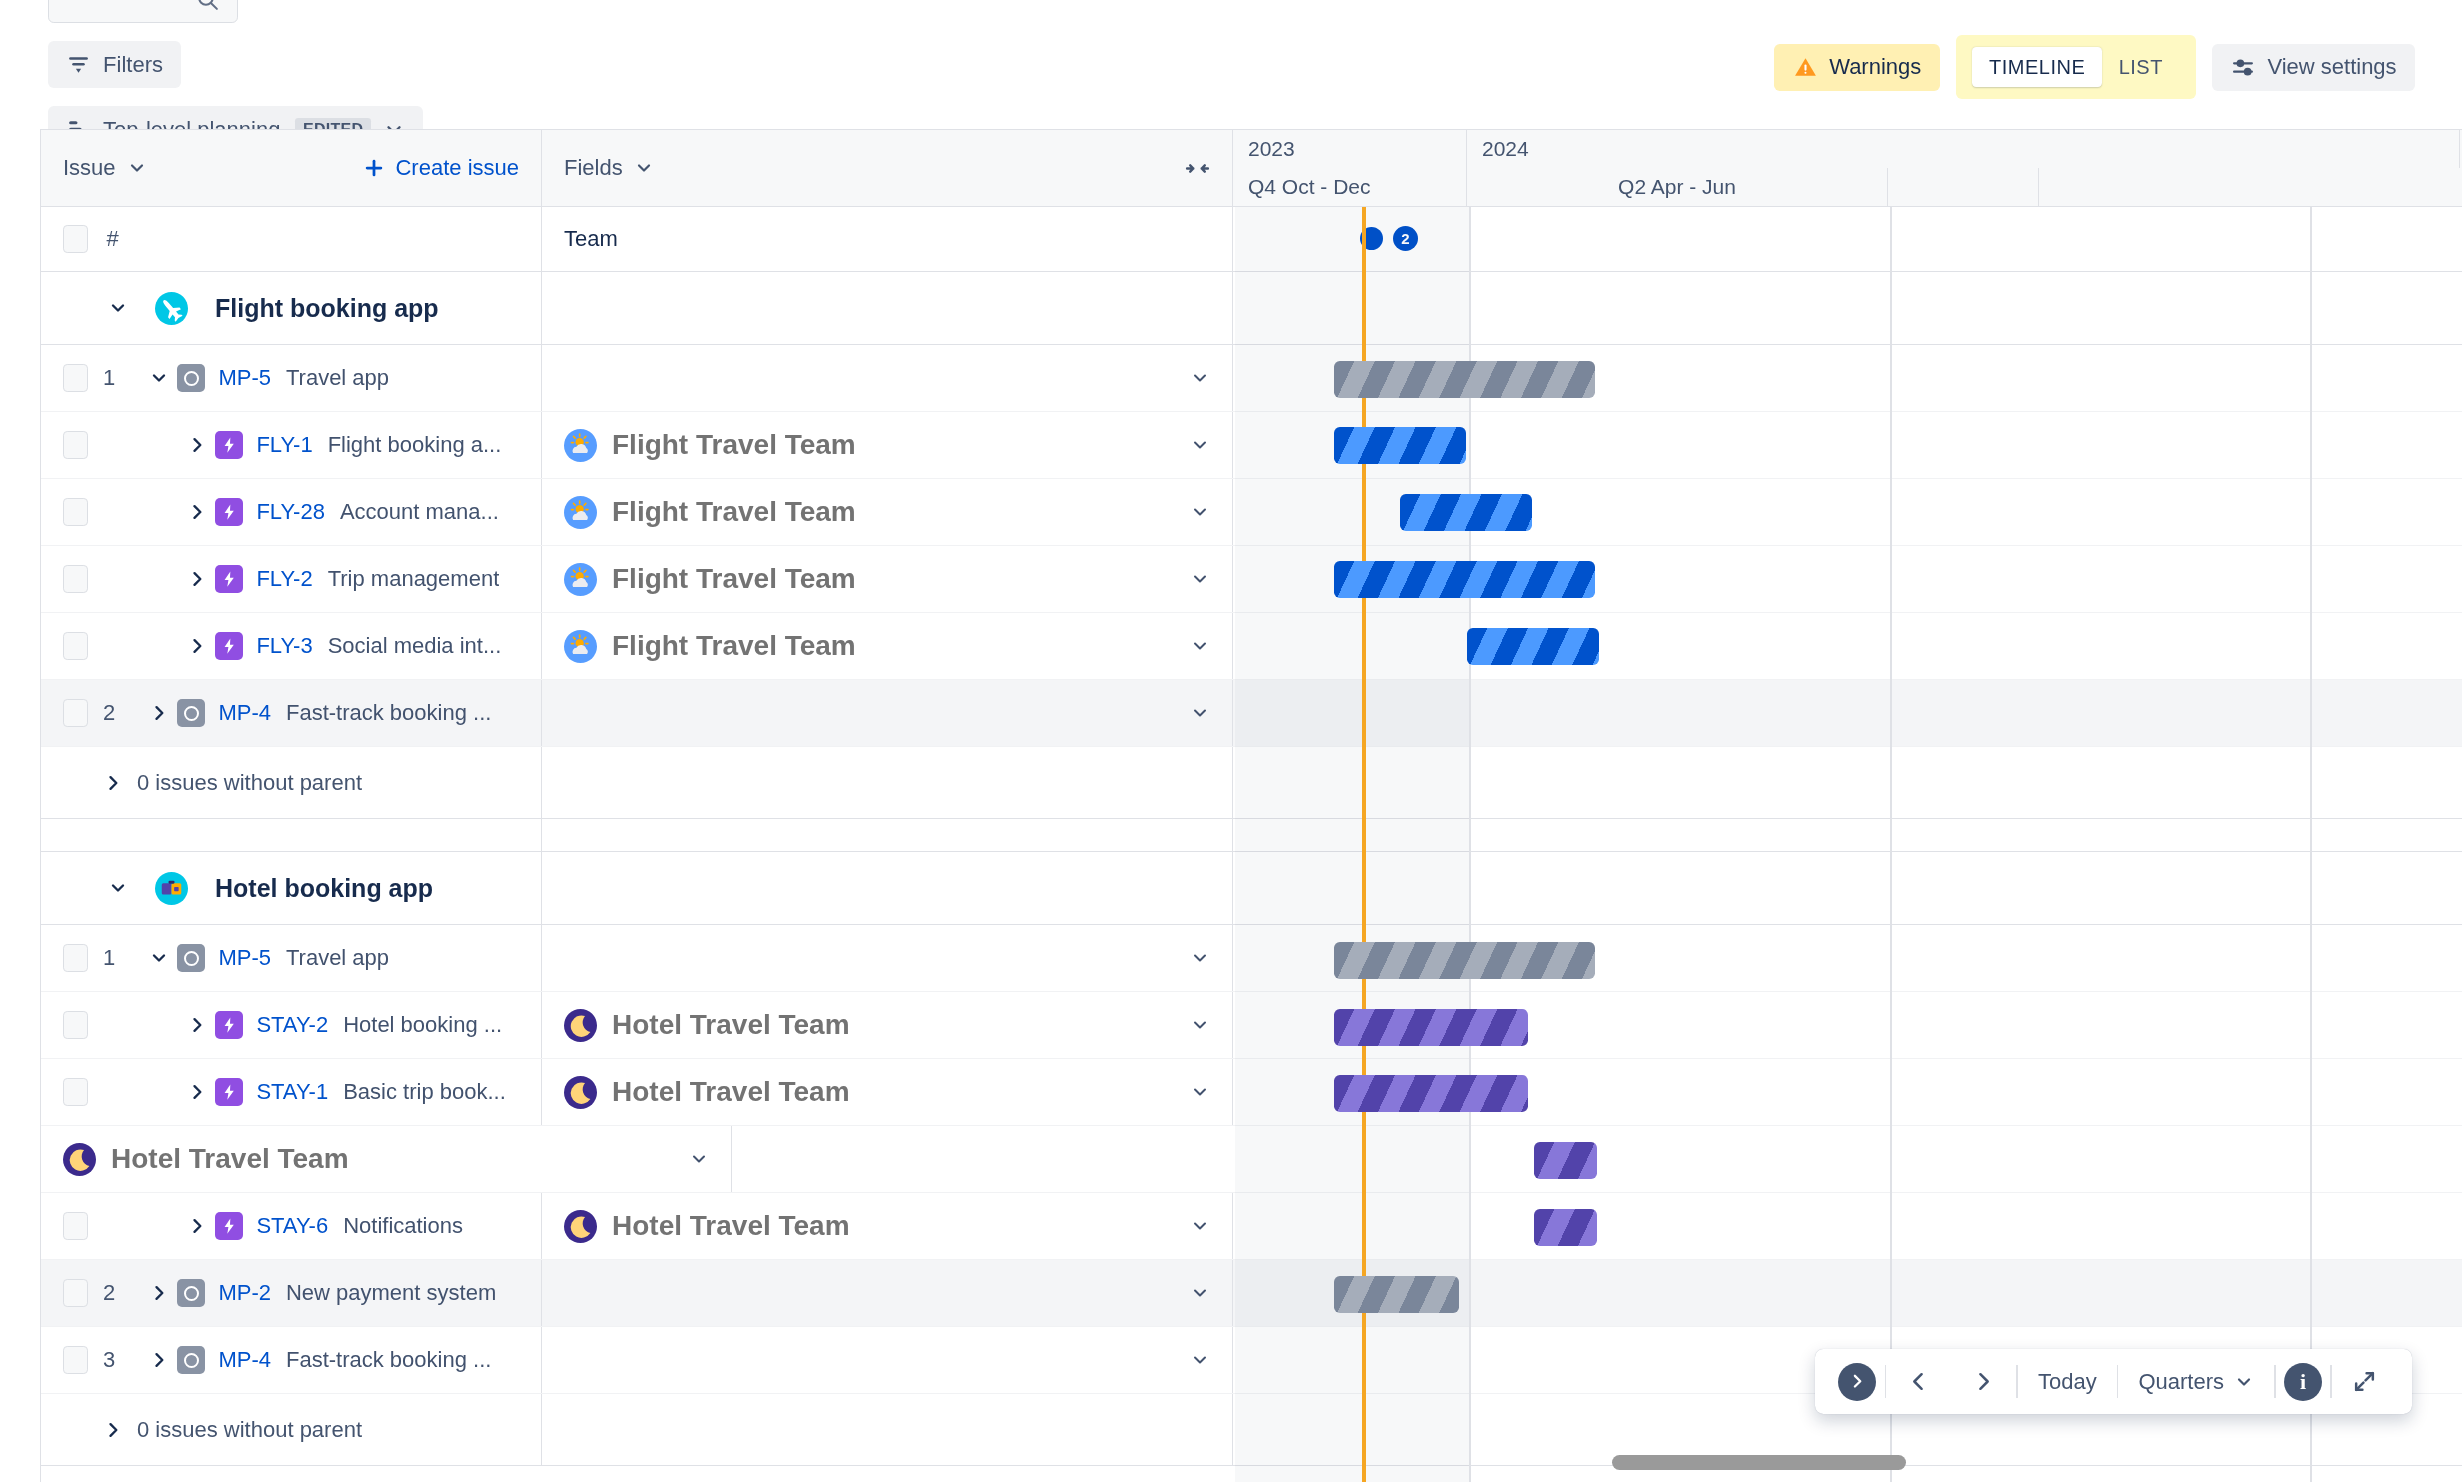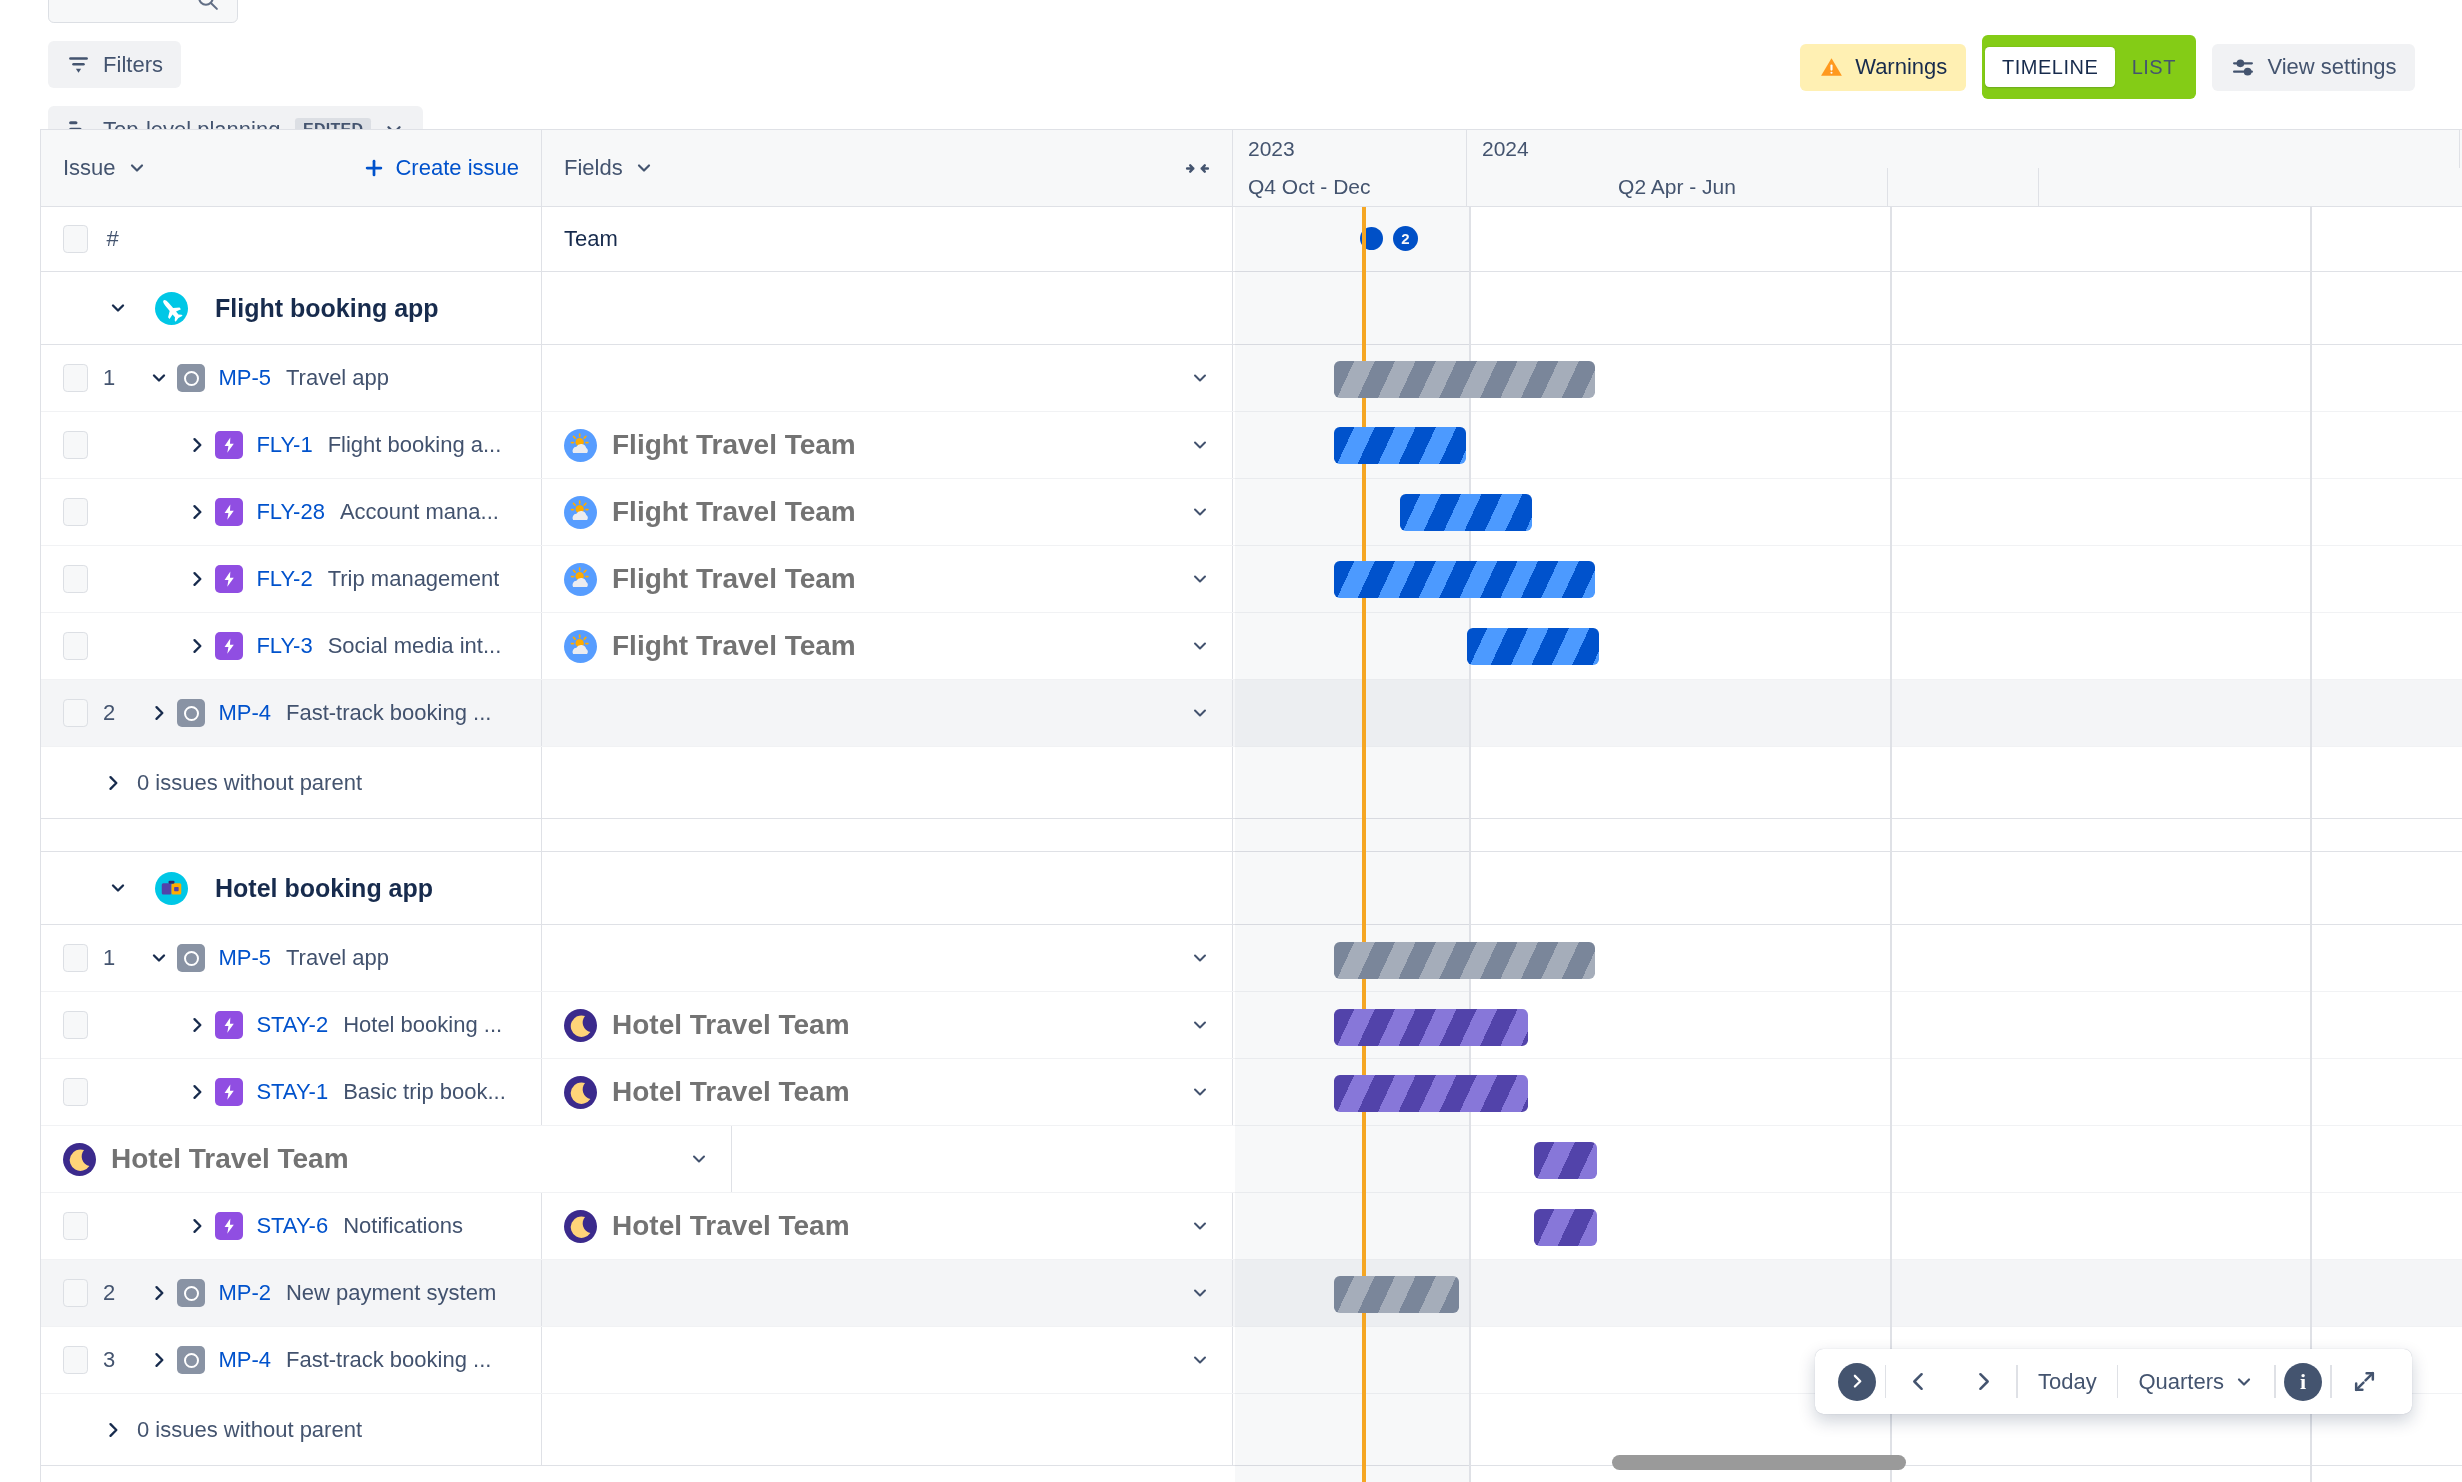--- a/index.html
+++ b/index.html
@@ -45,22 +45,22 @@
   .badge-edited {
     background: #dcdfe4; color: #44546f; font-size: 16px; font-weight: bold;
     padding: 2.5px 7.5px; border-radius: 3.3px; letter-spacing: 0.3px; margin-left: 3.3px;
   }
 
   .btn-warn {
     background: #fff0b3; color: #172b4d; font-weight: normal;
   }
 
   .seg {
-    display: flex; align-items: center; background: #84cc16;
-    border-radius: 5.8px; padding: 3px; height: 64px;
+    display: flex; align-items: center; background: #fef9c3;
+    border-radius: 5.8px; padding: 16px; height: 64px;
   }
   .seg-item {
     font-size: 20px; letter-spacing: 0.5px; color: #44546f;
     padding: 0 16.7px; height: 40px; display: flex; align-items: center;
     border-radius: 4.2px; cursor: pointer;
   }
   .seg-item.active { background: #ffffff; color: #172b4d; box-shadow: 0 0.8px 1.7px rgba(9,30,66,.2); }
 
   
   .grid {

